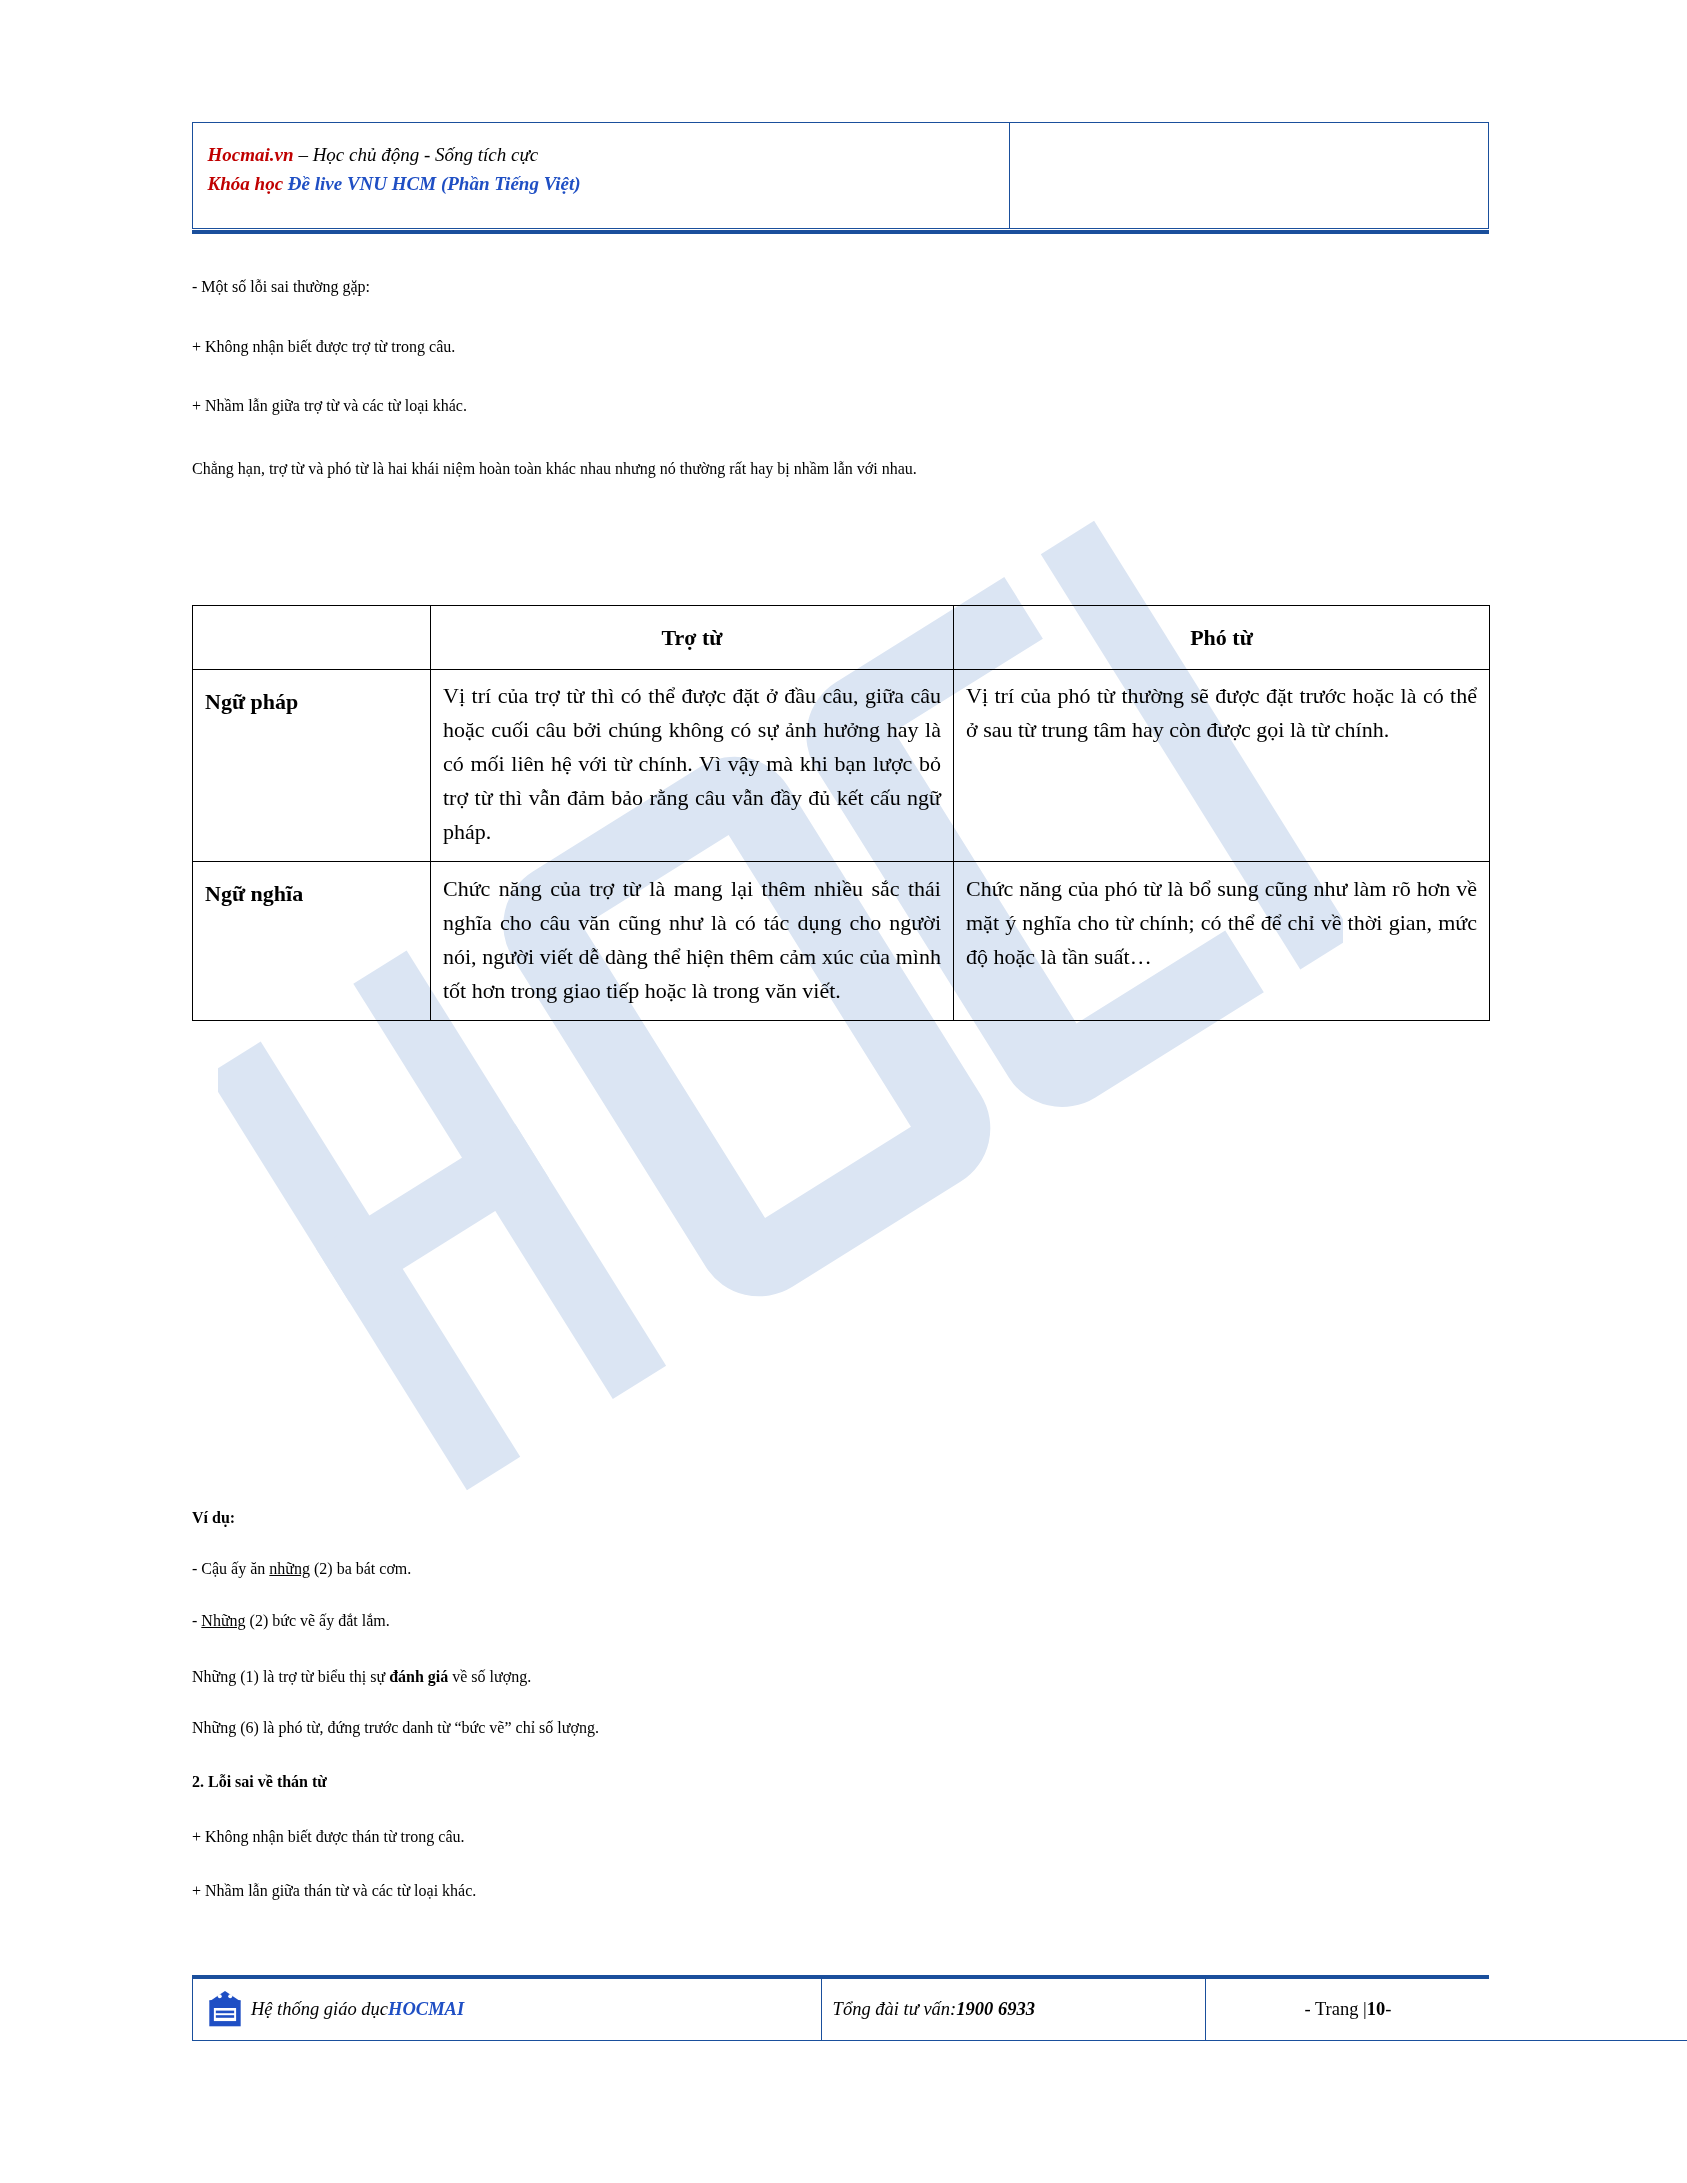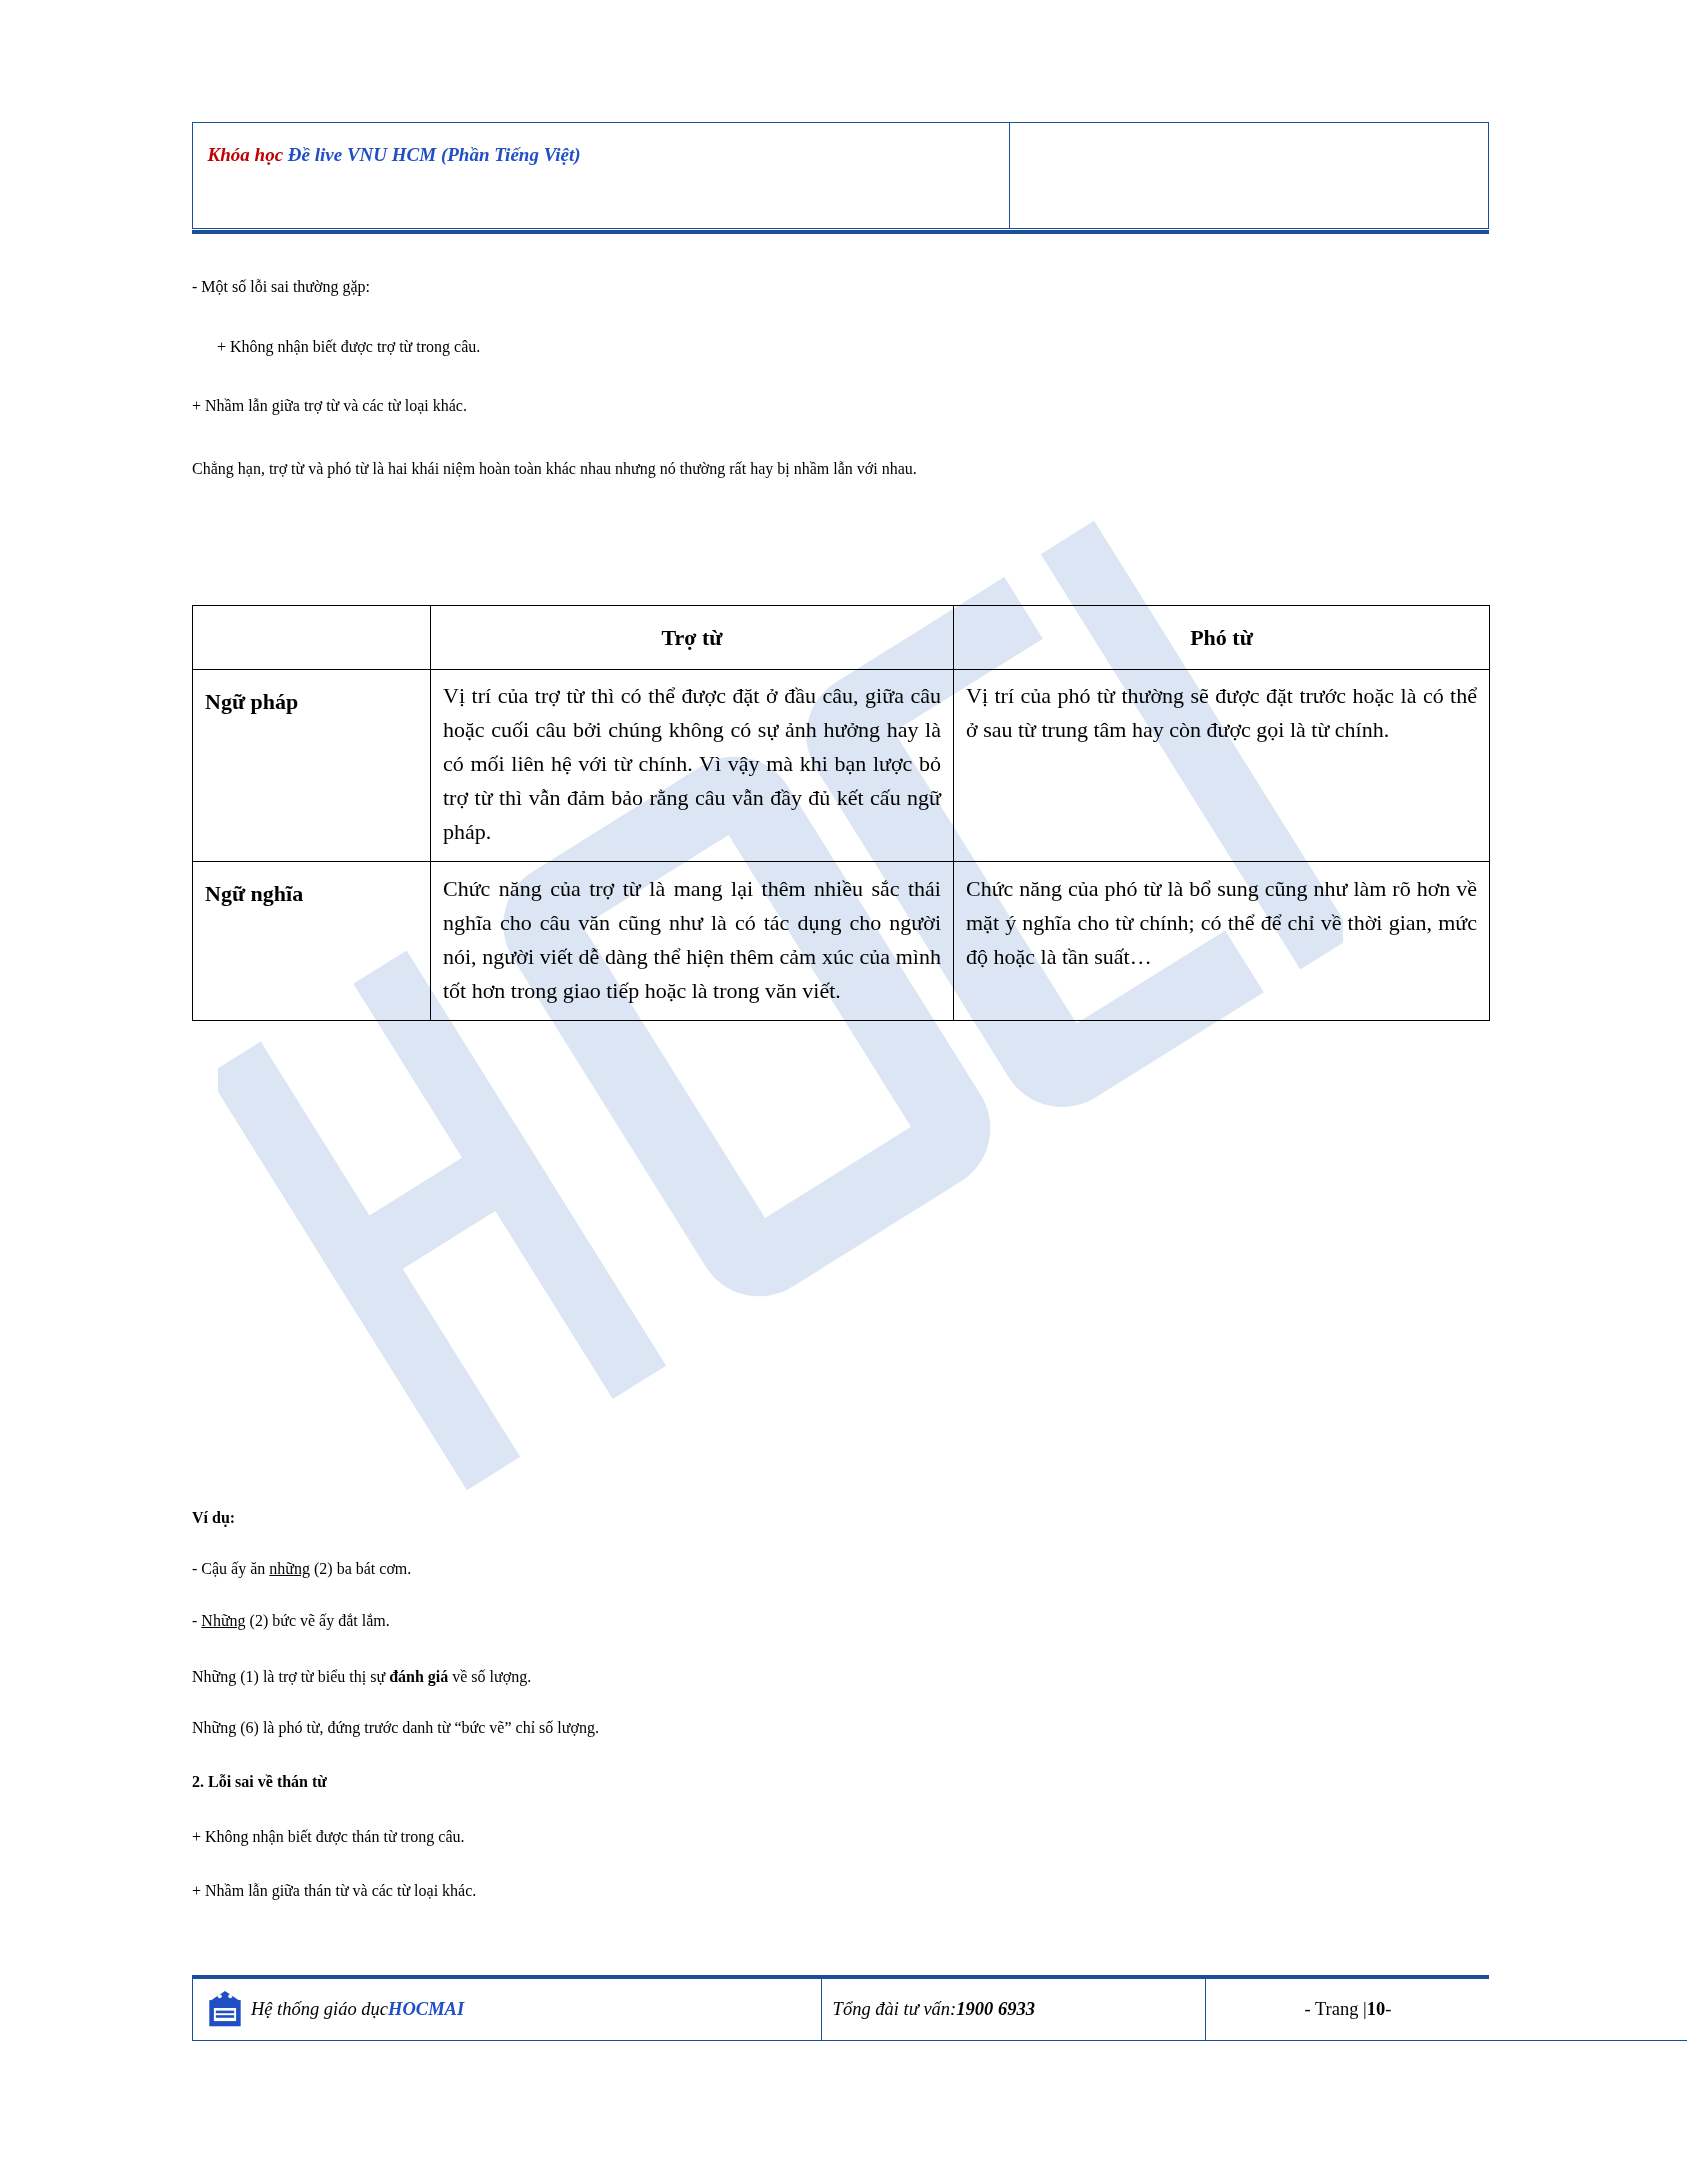--- a/index.html
+++ b/index.html
@@ -212,30 +212,33 @@
 
         <rect x="1545" y="430" width="95" height="740"></rect>
       </g>
     </svg>
   </div>
 
   <div class="content">
 
     <div class="header">
       <div class="header-left">
+        <div class="hdr-line1">
+          <span class="brand">Hocmai.vn</span><span class="rest"> – Học chủ động - Sống tích cực</span>
+        </div>
         <div class="hdr-line2">
           <span class="khoa">Khóa học </span><span class="course">Đề live VNU HCM (Phần Tiếng Việt)</span>
         </div>
       </div>
       <div class="header-right"></div>
     </div>
     <div class="header-rule"></div>
 
     <div class="para p-indent" style="top:271px;">- Một số lỗi sai thường gặp:</div>
-    <div class="para p-indent" style="top:331px;margin-left:25px;">+ Không nhận biết được trợ từ trong câu.</div>
+    <div class="para p-indent" style="top:331px;">+ Không nhận biết được trợ từ trong câu.</div>
     <div class="para p-indent" style="top:390px;">+ Nhầm lẫn giữa trợ từ và các từ loại khác.</div>
     <div class="para p-indent just" style="top:450px; width:1297px; line-height:38px;">Chẳng hạn, trợ từ và phó từ là hai khái niệm hoàn toàn khác nhau nhưng nó thường rất hay bị nhầm lẫn với nhau.</div>
 
     <table class="tbl">
       <colgroup>
         <col class="col-a">
           <col class="col-b">
           <col class="col-c">
       </colgroup>
       <tbody>

